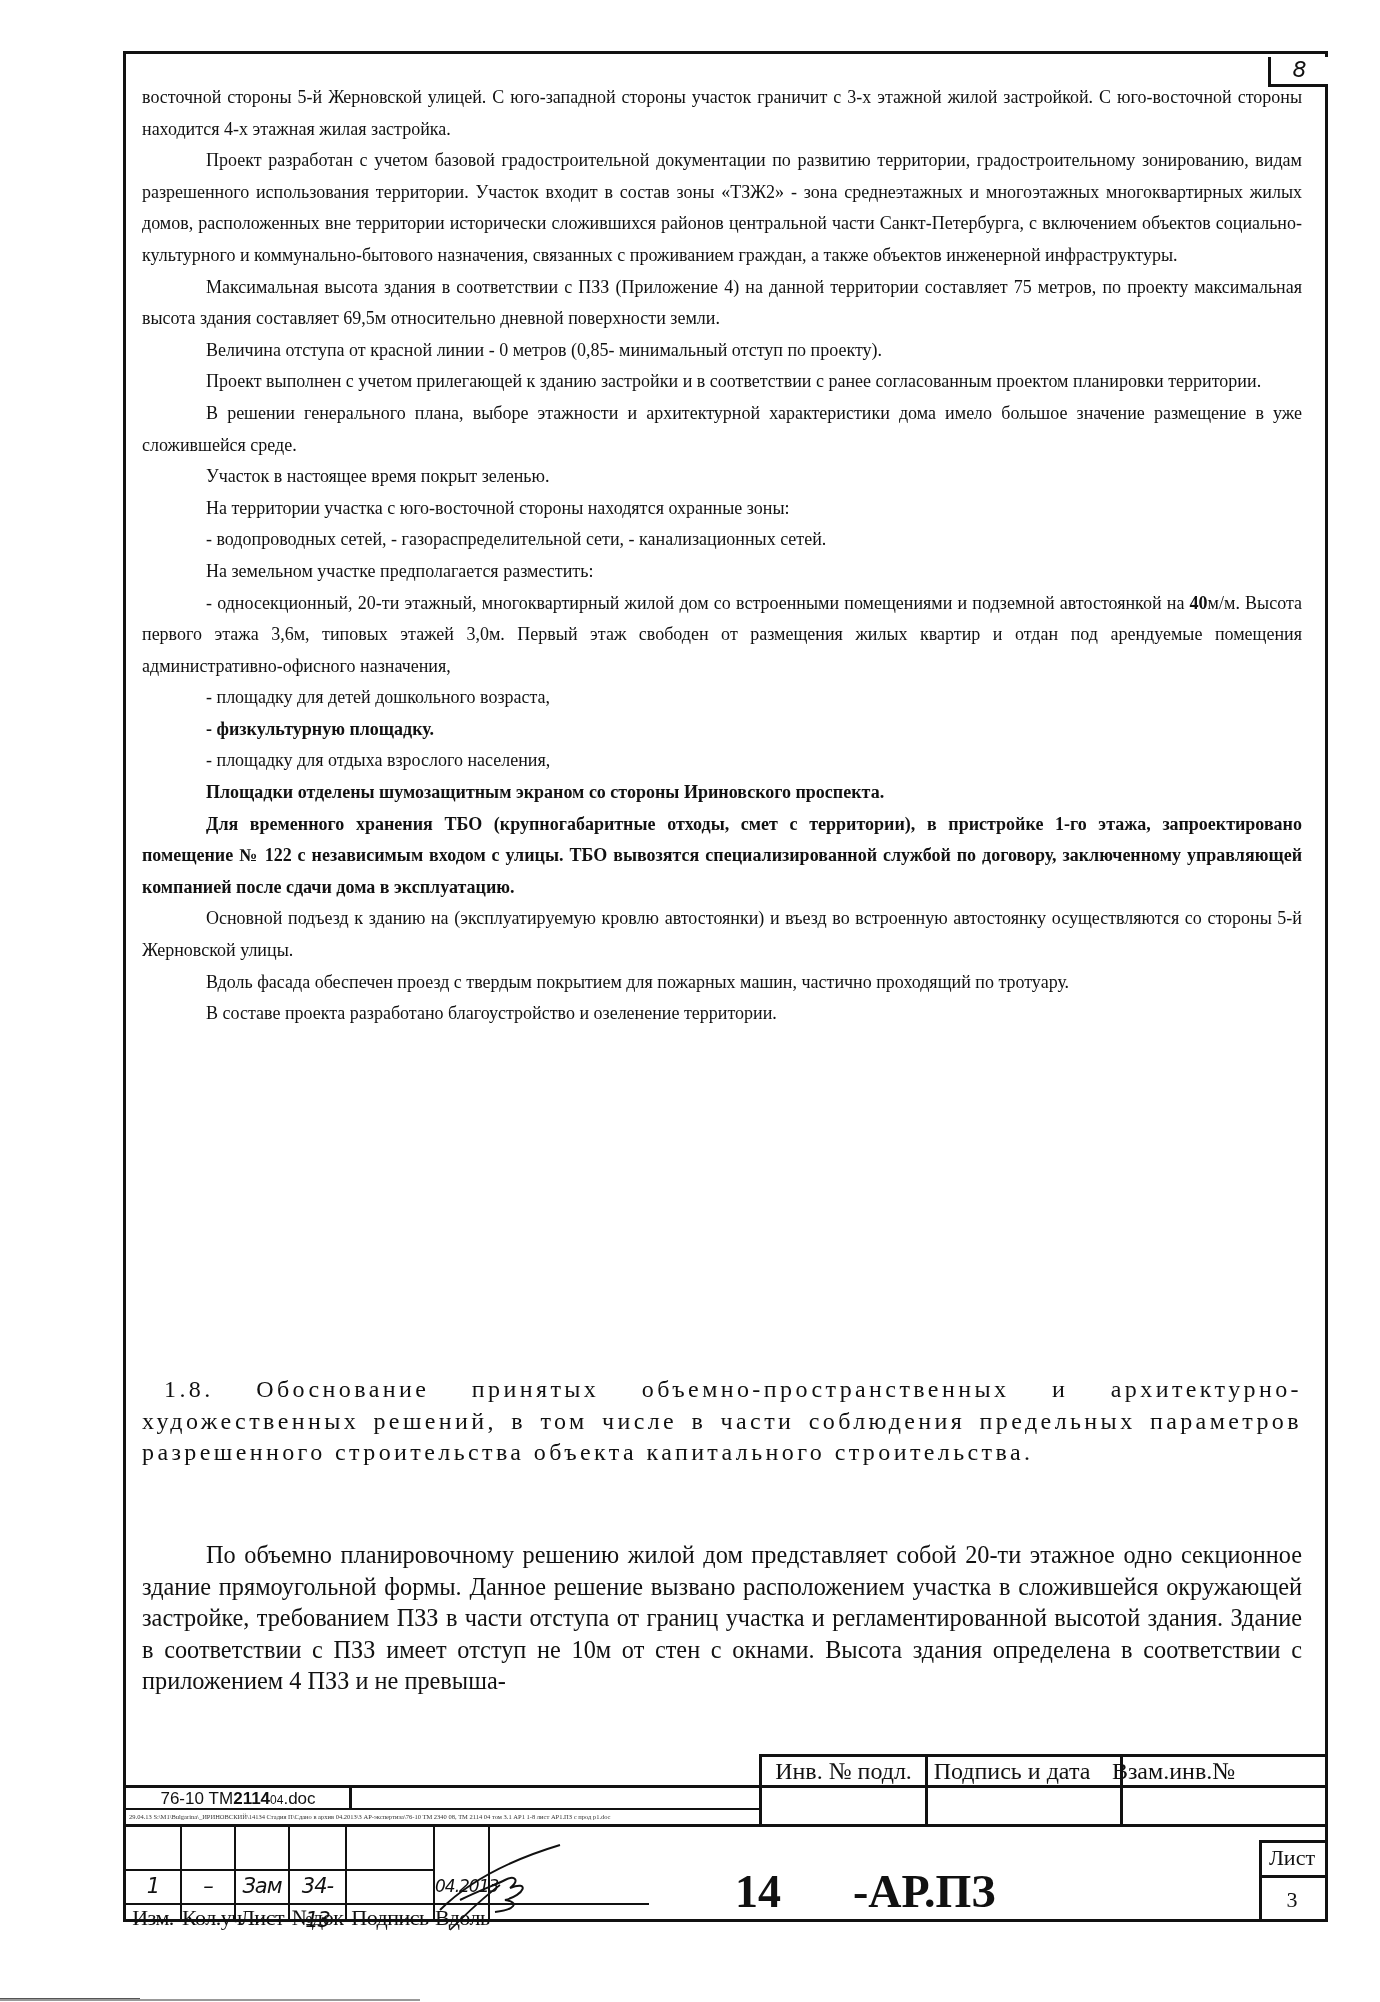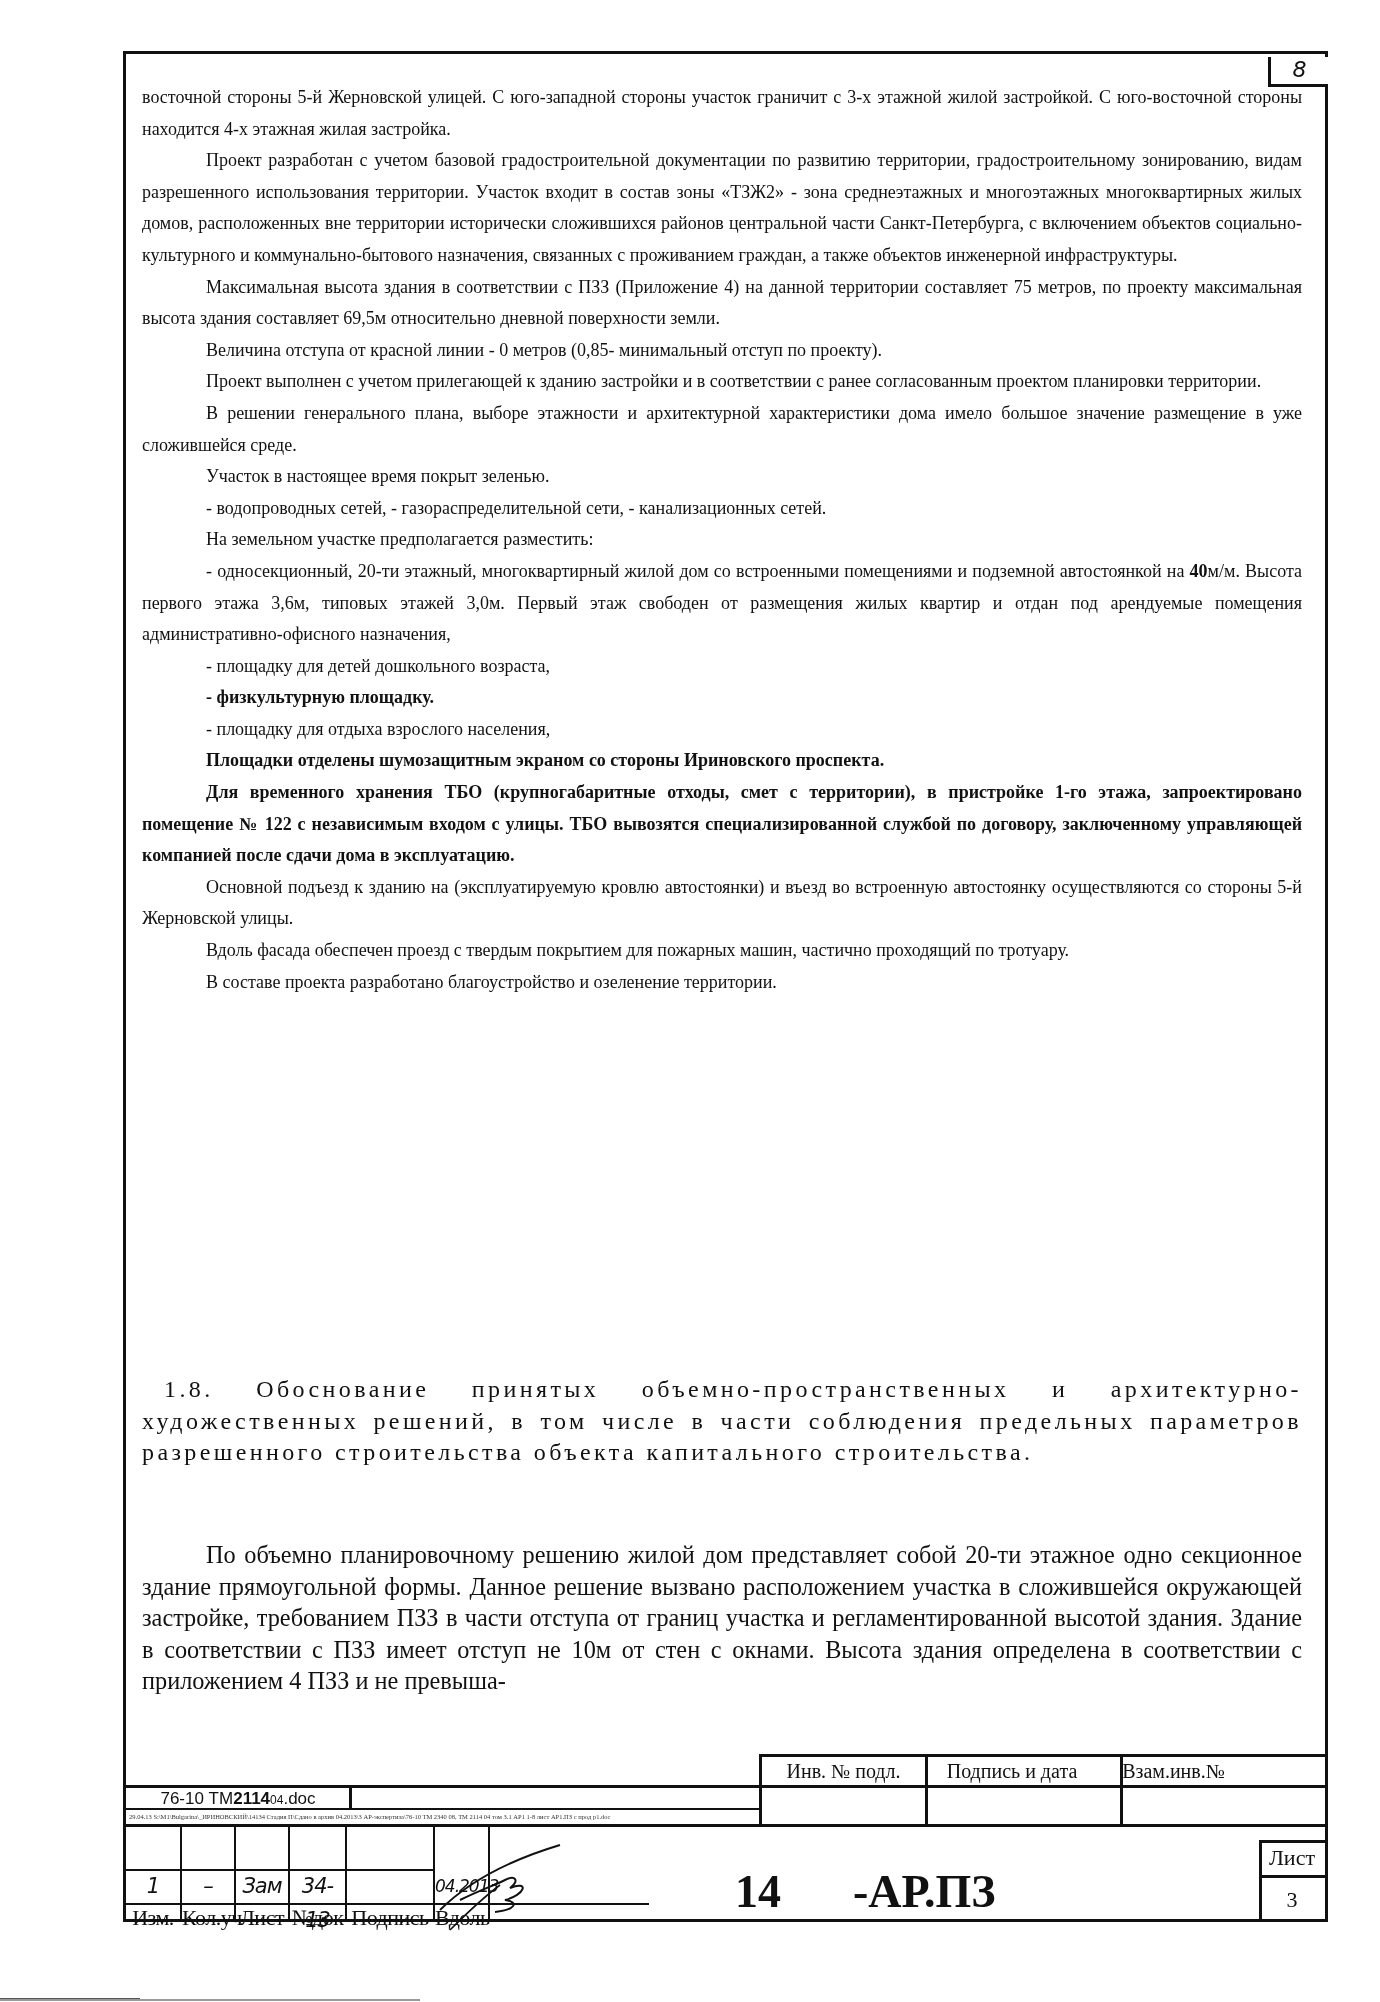--- a/index.html
+++ b/index.html
@@ -32,21 +32,21 @@
   }
   .para-22 {
     position: absolute; left: 142px; top: 1539px; width: 1160px;
     font-size: 24.3px; line-height: 31.6px; text-align: justify;
   }
   .para-22 p { margin: 0; text-indent: 64px; }
 
   
   .tb-line { position: absolute; background: #111; }
   .hdr-cell {
-    position: absolute; top: 1756px; height: 31px; font-size: 20px; line-height: 31px;
+    position: absolute; top: 1756px; height: 31px; font-size: 24px; line-height: 31px;
     text-align: center;
   }
   .file-label {
     position: absolute; left: 126px; top: 1787px; width: 224px; height: 24px;
     font-family: "Liberation Sans", sans-serif; font-size: 17px; line-height: 24px;
     text-align: center;
   }
   .file-label b { font-weight: bold; }
   .file-label small { font-size: 12px; }
   .path-line {
@@ -95,20 +95,21 @@
 <div class="page-tab">8</div>
 
 <div class="body-text">
   <p>восточной стороны 5-й Жерновской улицей. С юго-западной стороны участок граничит с 3-х этажной жилой застройкой. С юго-восточной стороны находится 4-х этажная жилая застройка.</p>
   <p class="indent">Проект разработан с учетом базовой градостроительной документации по развитию территории, градостроительному зонированию, видам разрешенного использования территории. Участок входит в состав зоны «ТЗЖ2» - зона среднеэтажных и многоэтажных многоквартирных жилых домов, расположенных вне территории исторически сложившихся районов центральной части Санкт-Петербурга, с включением объектов социально-культурного и коммунально-бытового назначения, связанных с проживанием граждан, а также объектов инженерной инфраструктуры.</p>
   <p class="indent">Максимальная высота здания в соответствии с ПЗЗ (Приложение 4) на данной территории составляет 75 метров, по проекту максимальная высота здания составляет 69,5м относительно дневной поверхности земли.</p>
   <p class="indent">Величина отступа от красной линии - 0 метров (0,85- минимальный отступ по проекту).</p>
   <p class="indent">Проект выполнен с учетом прилегающей к зданию застройки и в соответствии с ранее согласованным проектом планировки территории.</p>
   <p class="indent">В решении генерального плана, выборе этажности и архитектурной характеристики дома имело большое значение размещение в уже сложившейся среде.</p>
   <p class="indent">Участок в настоящее время покрыт зеленью.</p>
+  <p class="indent">На территории участка с юго-восточной стороны находятся охранные зоны:</p>
   <p class="indent">- водопроводных сетей, - газораспределительной сети, - канализационных сетей.</p>
   <p class="indent">На земельном участке предполагается разместить:</p>
   <p class="indent"><span>- односекционный, 20-ти этажный, многоквартирный жилой дом со встроенными помещениями и подземной автостоянкой на </span><span class="bold-inline">40</span><span>м/м. Высота первого этажа 3,6м, типовых этажей 3,0м. Первый этаж свободен от размещения жилых квартир и отдан под арендуемые помещения административно-офисного назначения,</span></p>
   <p class="indent">- площадку для детей дошкольного возраста,</p>
   <p class="indent b">-  физкультурную площадку.</p>
   <p class="indent">- площадку для отдыха взрослого населения,</p>
   <p class="indent b">Площадки отделены шумозащитным экраном со стороны Ириновского проспекта.</p>
   <p class="indent b">Для временного хранения ТБО (крупногабаритные отходы, смет с территории), в пристройке 1-го этажа, запроектировано помещение № 122 с независимым входом с улицы. ТБО вывозятся специализированной службой по договору, заключенному управляющей компанией после сдачи дома в эксплуатацию.</p>
   <p class="indent">Основной подъезд к зданию на (эксплуатируемую кровлю автостоянки) и въезд во встроенную автостоянку осуществляются со стороны 5-й Жерновской улицы.</p>
   <p class="indent">Вдоль фасада обеспечен проезд с твердым покрытием для пожарных машин, частично проходящий по тротуару.</p>

